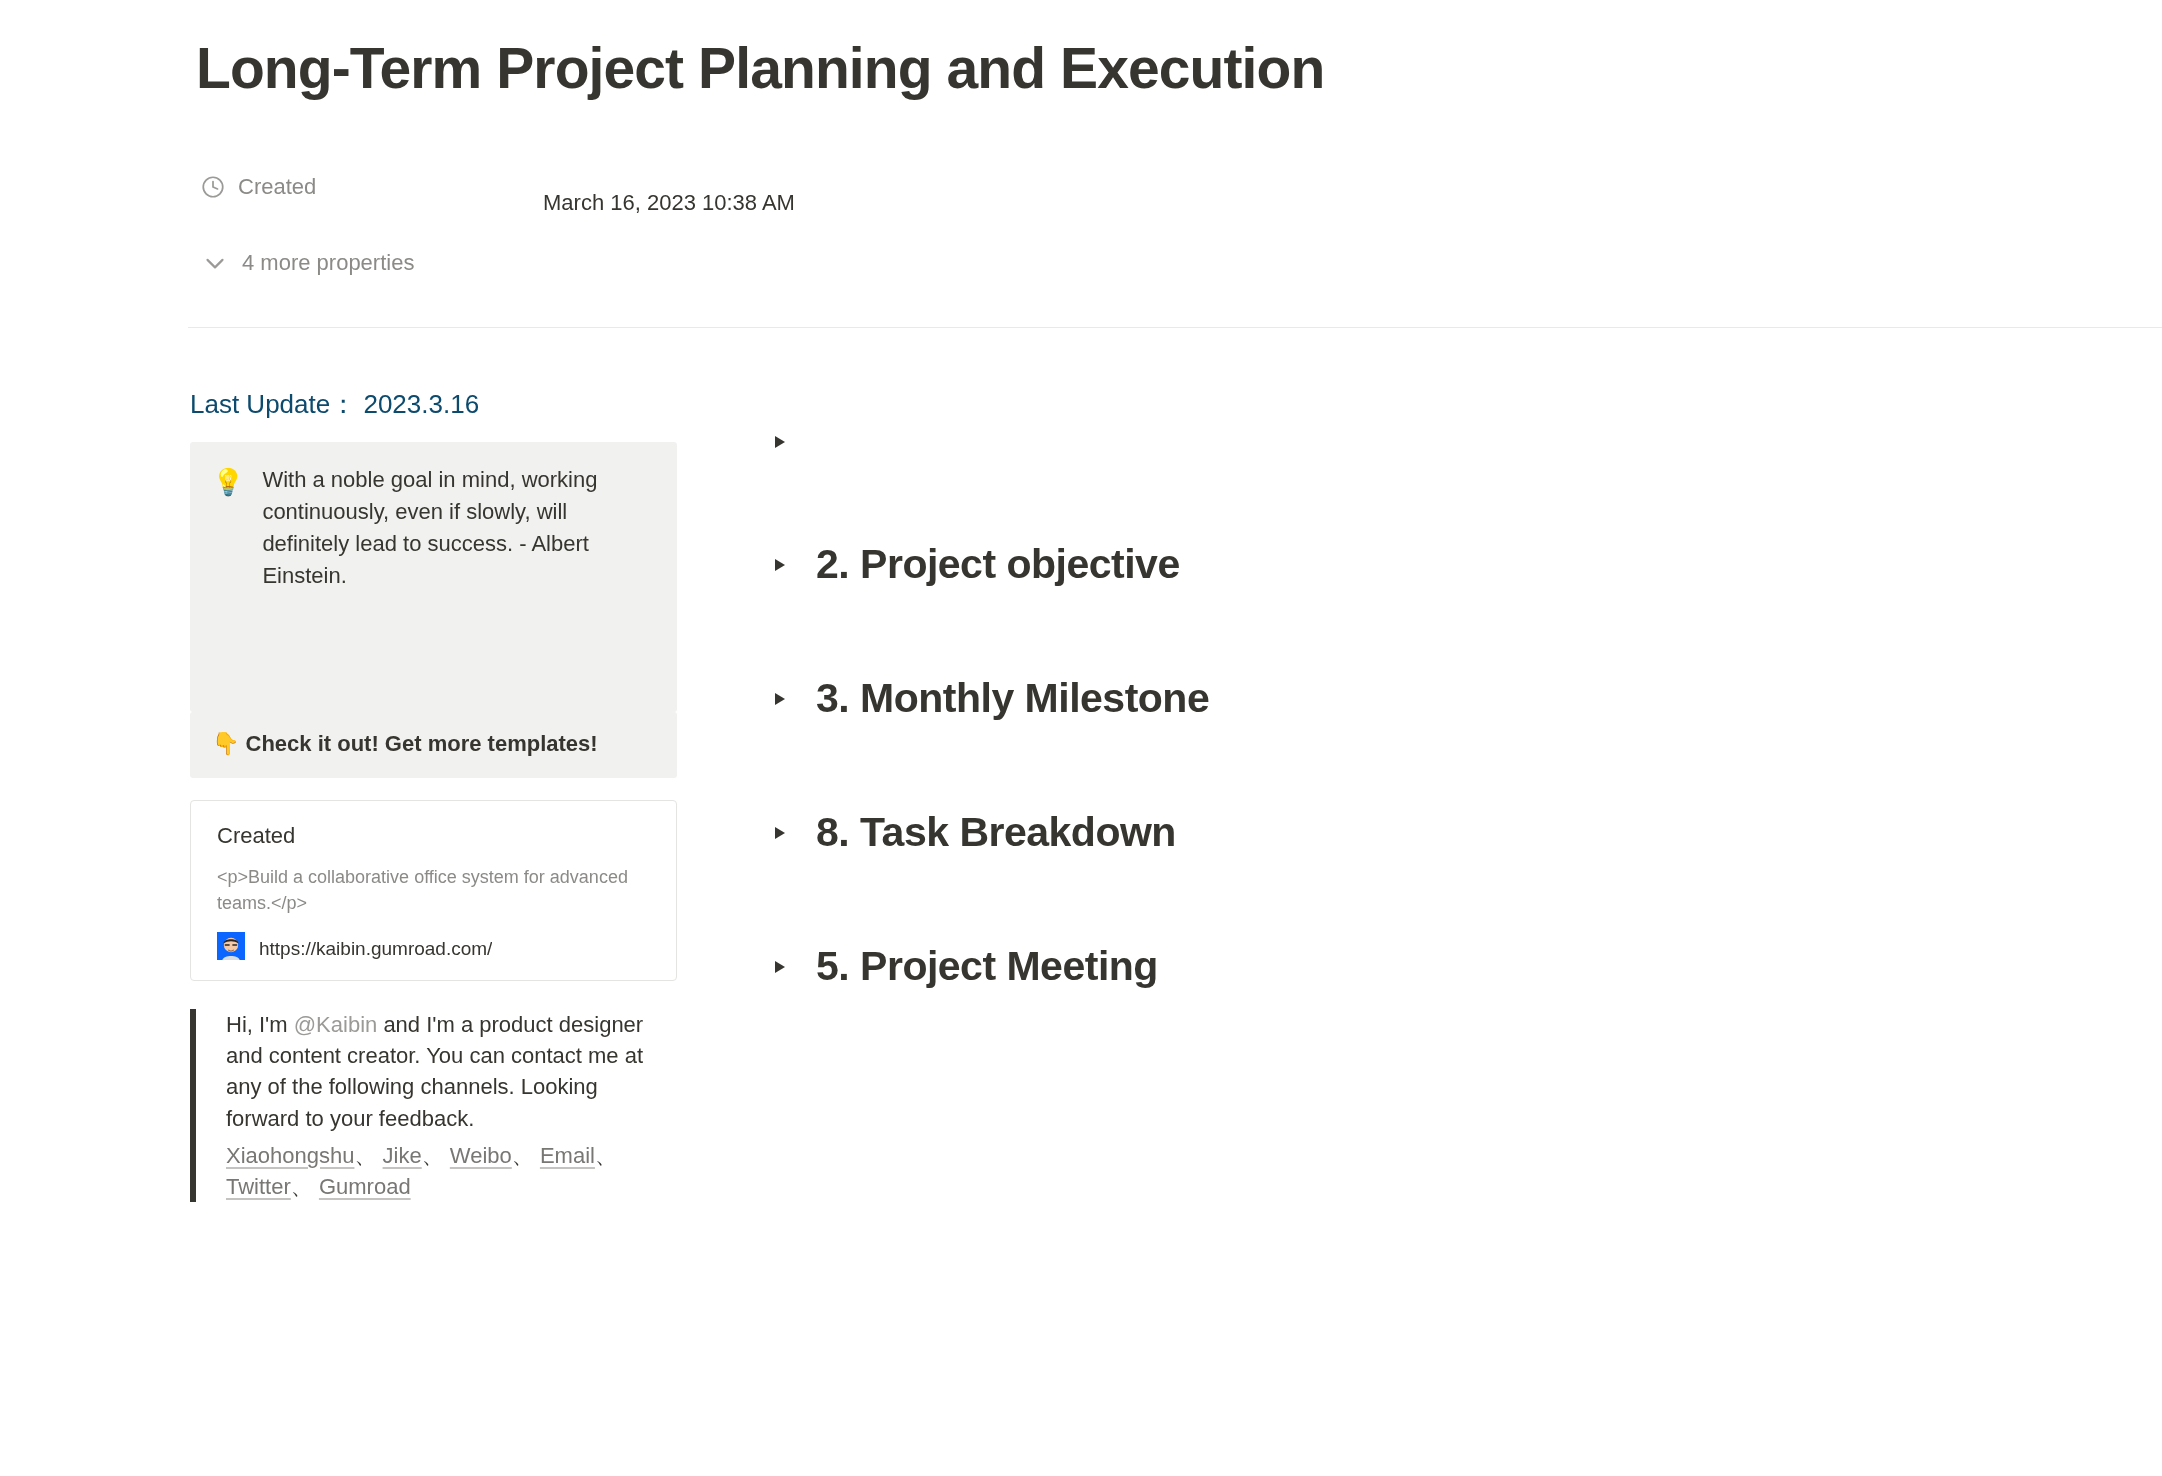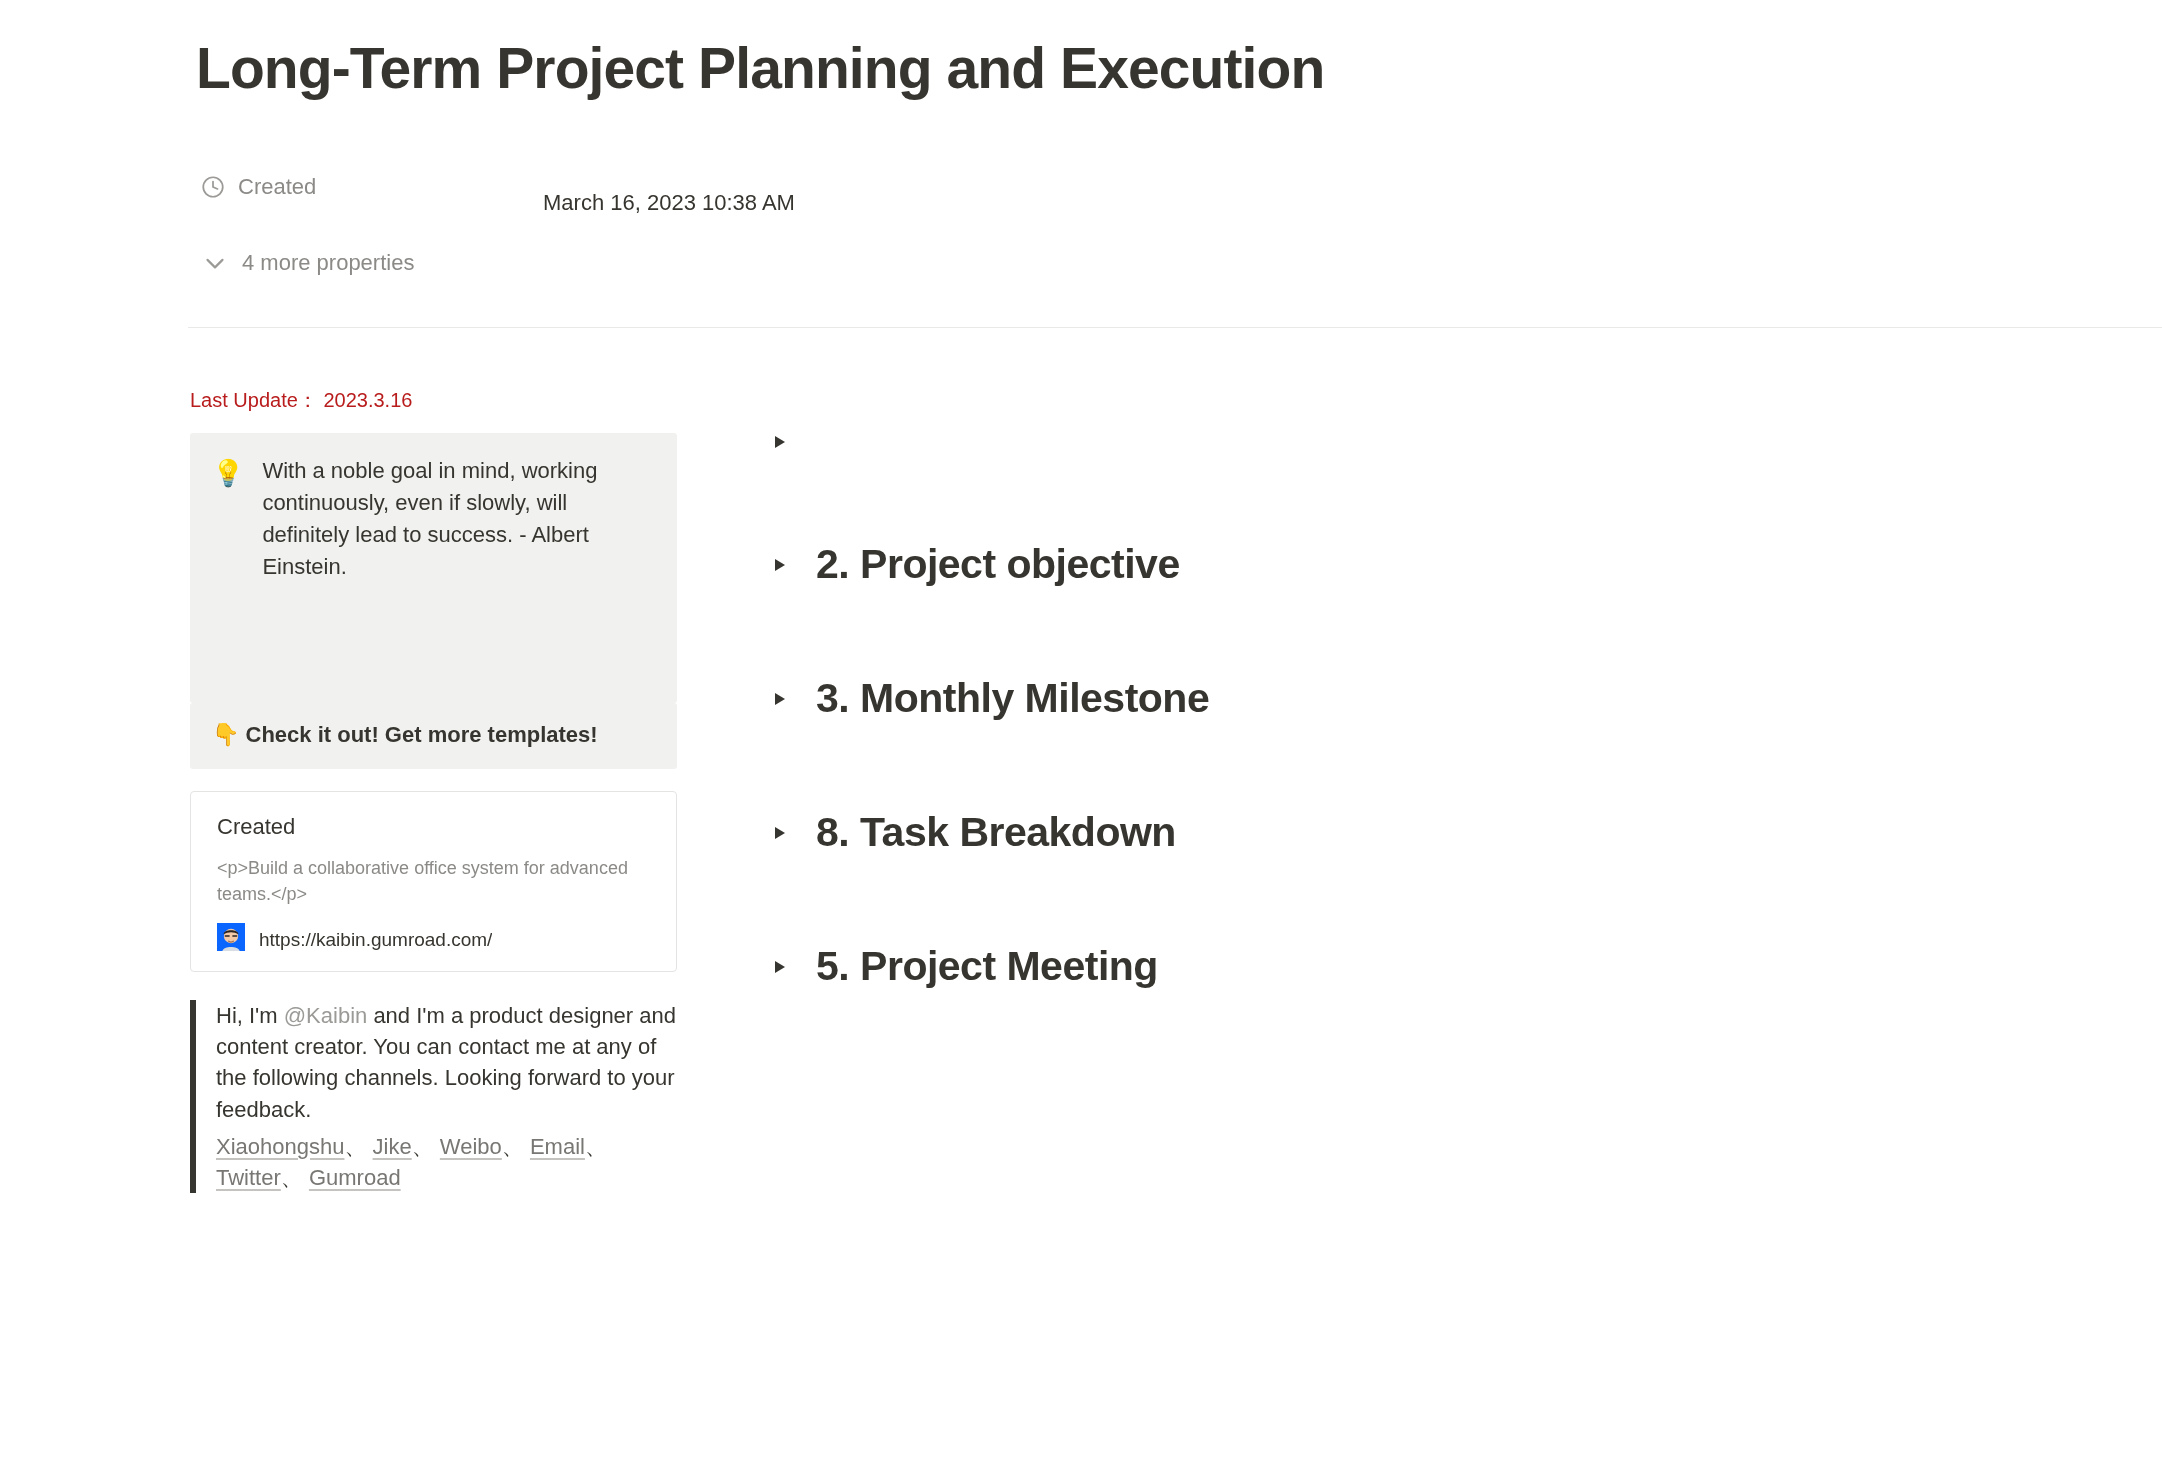--- a/index.html
+++ b/index.html
@@ -86,22 +86,22 @@
     left: 190px; top: 385px;
     width: 487px;
   }
   .right-col {
     position: absolute;
     left: 770px; top: 430px;
     width: 1200px;
   }
 
   .last-update {
-    font-size: 20px;
-    color: #b91c1c;
+    font-size: 26px;
+    color: #0c4a6e;
     line-height: 1.5;
     margin-bottom: 18px;
     white-space: nowrap;
   }
 
   
   .callout {
     background: #f1f1ef;
     border-radius: 3px;
     padding: 22px 24px 22px 22px;
@@ -167,21 +167,21 @@
     color: #37352f;
     white-space: nowrap;
     overflow: hidden;
     text-overflow: ellipsis;
   }
 
   
   .blockquote {
     margin-top: 28px;
     border-left: 6px solid #37352f;
-    padding-left: 20px;
+    padding-left: 30px;
   }
   .bq-text {
     font-size: 22px;
     line-height: 1.42;
     color: #37352f;
   }
   .mention { color: #9b9a97; }
   .bq-links {
     margin-top: 6px;
     font-size: 22px;

